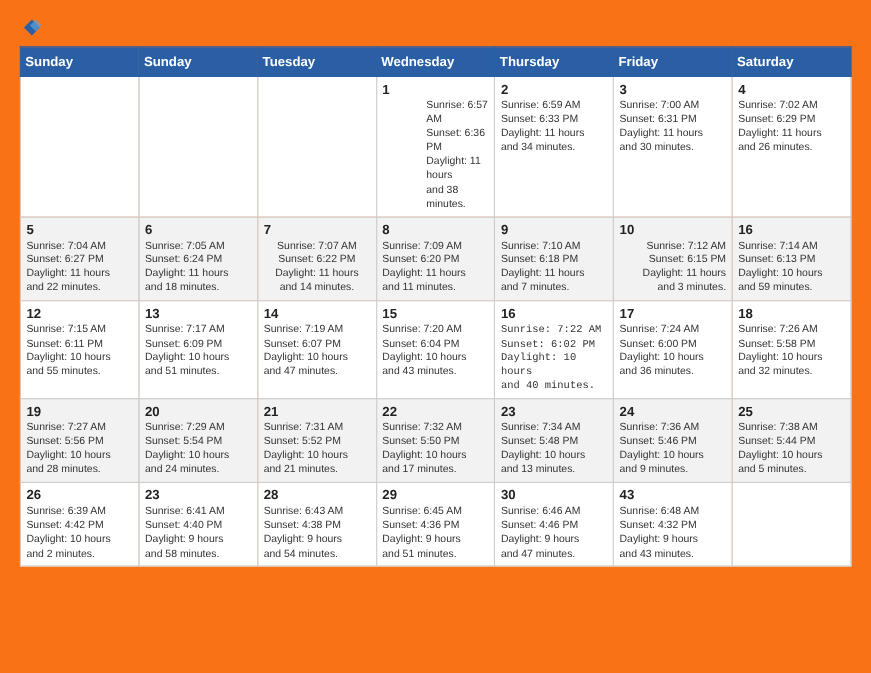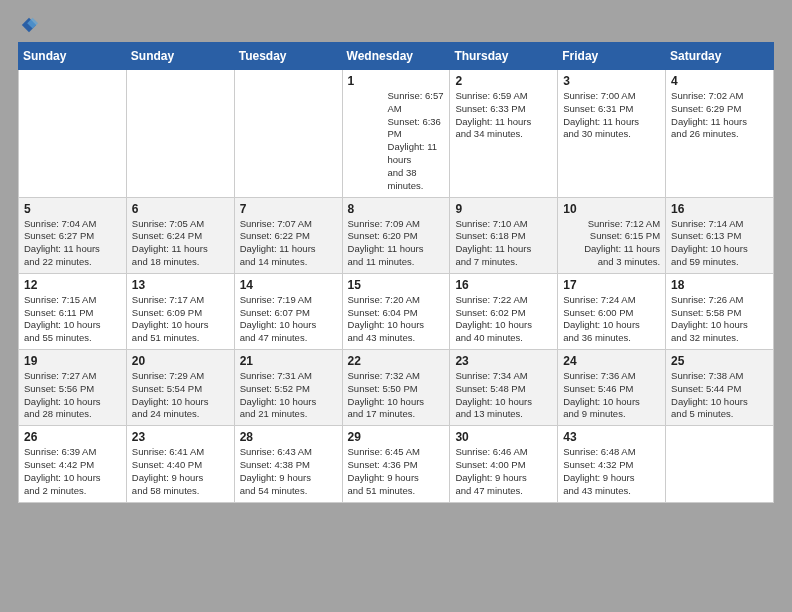--- a/index.html
+++ b/index.html
@@ -7,21 +7,21 @@
       font-family: Arial, sans-serif;
       background: #fff;
       width: 792px;
       height: 612px;
       overflow: hidden;
     }
     .page {
       width: 792px;
       min-height: 612px;
       padding: 16px 18px 10px 18px;
-      background: #a3a3a3;
+      background: #f97316;
     }
     .header-top {
       display: flex;
       align-items: flex-start;
       justify-content: space-between;
       margin-bottom: 2px;
     }
     .logo {
       display: flex;
       flex-direction: column;
@@ -187,21 +187,21 @@
           </td>
           <td>
             <span class="day-num">6</span>
             <div class="day-info" style="white-space: pre-line;">Sunrise: 7:05 AM
 Sunset: 6:24 PM
 Daylight: 11 hours
 and 18 minutes.</div>
           </td>
           <td>
             <span class="day-num">7</span>
-            <div class="day-info" style="white-space: pre-line;">Sunrise: 7:07 AM
+            <div class="day-info" style="white-space: pre-line; text-align: center;">Sunrise: 7:07 AM
 Sunset: 6:22 PM
 Daylight: 11 hours
 and 14 minutes.</div>
           </td>
           <td>
             <span class="day-num">8</span>
             <div class="day-info" style="white-space: pre-line;">Sunrise: 7:09 AM
 Sunset: 6:20 PM
 Daylight: 11 hours
 and 11 minutes.</div>
@@ -252,21 +252,21 @@
           </td>
           <td>
             <span class="day-num">15</span>
             <div class="day-info" style="white-space: pre-line;">Sunrise: 7:20 AM
 Sunset: 6:04 PM
 Daylight: 10 hours
 and 43 minutes.</div>
           </td>
           <td>
             <span class="day-num">16</span>
-            <div class="day-info" style="white-space: pre-line;">Sunrise: 7:22 AM
+            <div class="day-info" style="white-space: pre-line; font-family: Liberation Mono, monospace;">Sunrise: 7:22 AM
 Sunset: 6:02 PM
 Daylight: 10 hours
 and 40 minutes.</div>
           </td>
           <td>
             <span class="day-num">17</span>
             <div class="day-info" style="white-space: pre-line;">Sunrise: 7:24 AM
 Sunset: 6:00 PM
 Daylight: 10 hours
 and 36 minutes.</div>
@@ -355,21 +355,21 @@
           <td>
             <span class="day-num">29</span>
             <div class="day-info" style="white-space: pre-line;">Sunrise: 6:45 AM
 Sunset: 4:36 PM
 Daylight: 9 hours
 and 51 minutes.</div>
           </td>
           <td>
             <span class="day-num">30</span>
             <div class="day-info" style="white-space: pre-line;">Sunrise: 6:46 AM
-Sunset: 4:00 PM
+Sunset: 4:46 PM
 Daylight: 9 hours
 and 47 minutes.</div>
           </td>
           <td>
             <span class="day-num">43</span>
             <div class="day-info" style="white-space: pre-line;">Sunrise: 6:48 AM
 Sunset: 4:32 PM
 Daylight: 9 hours
 and 43 minutes.</div>
           </td>

